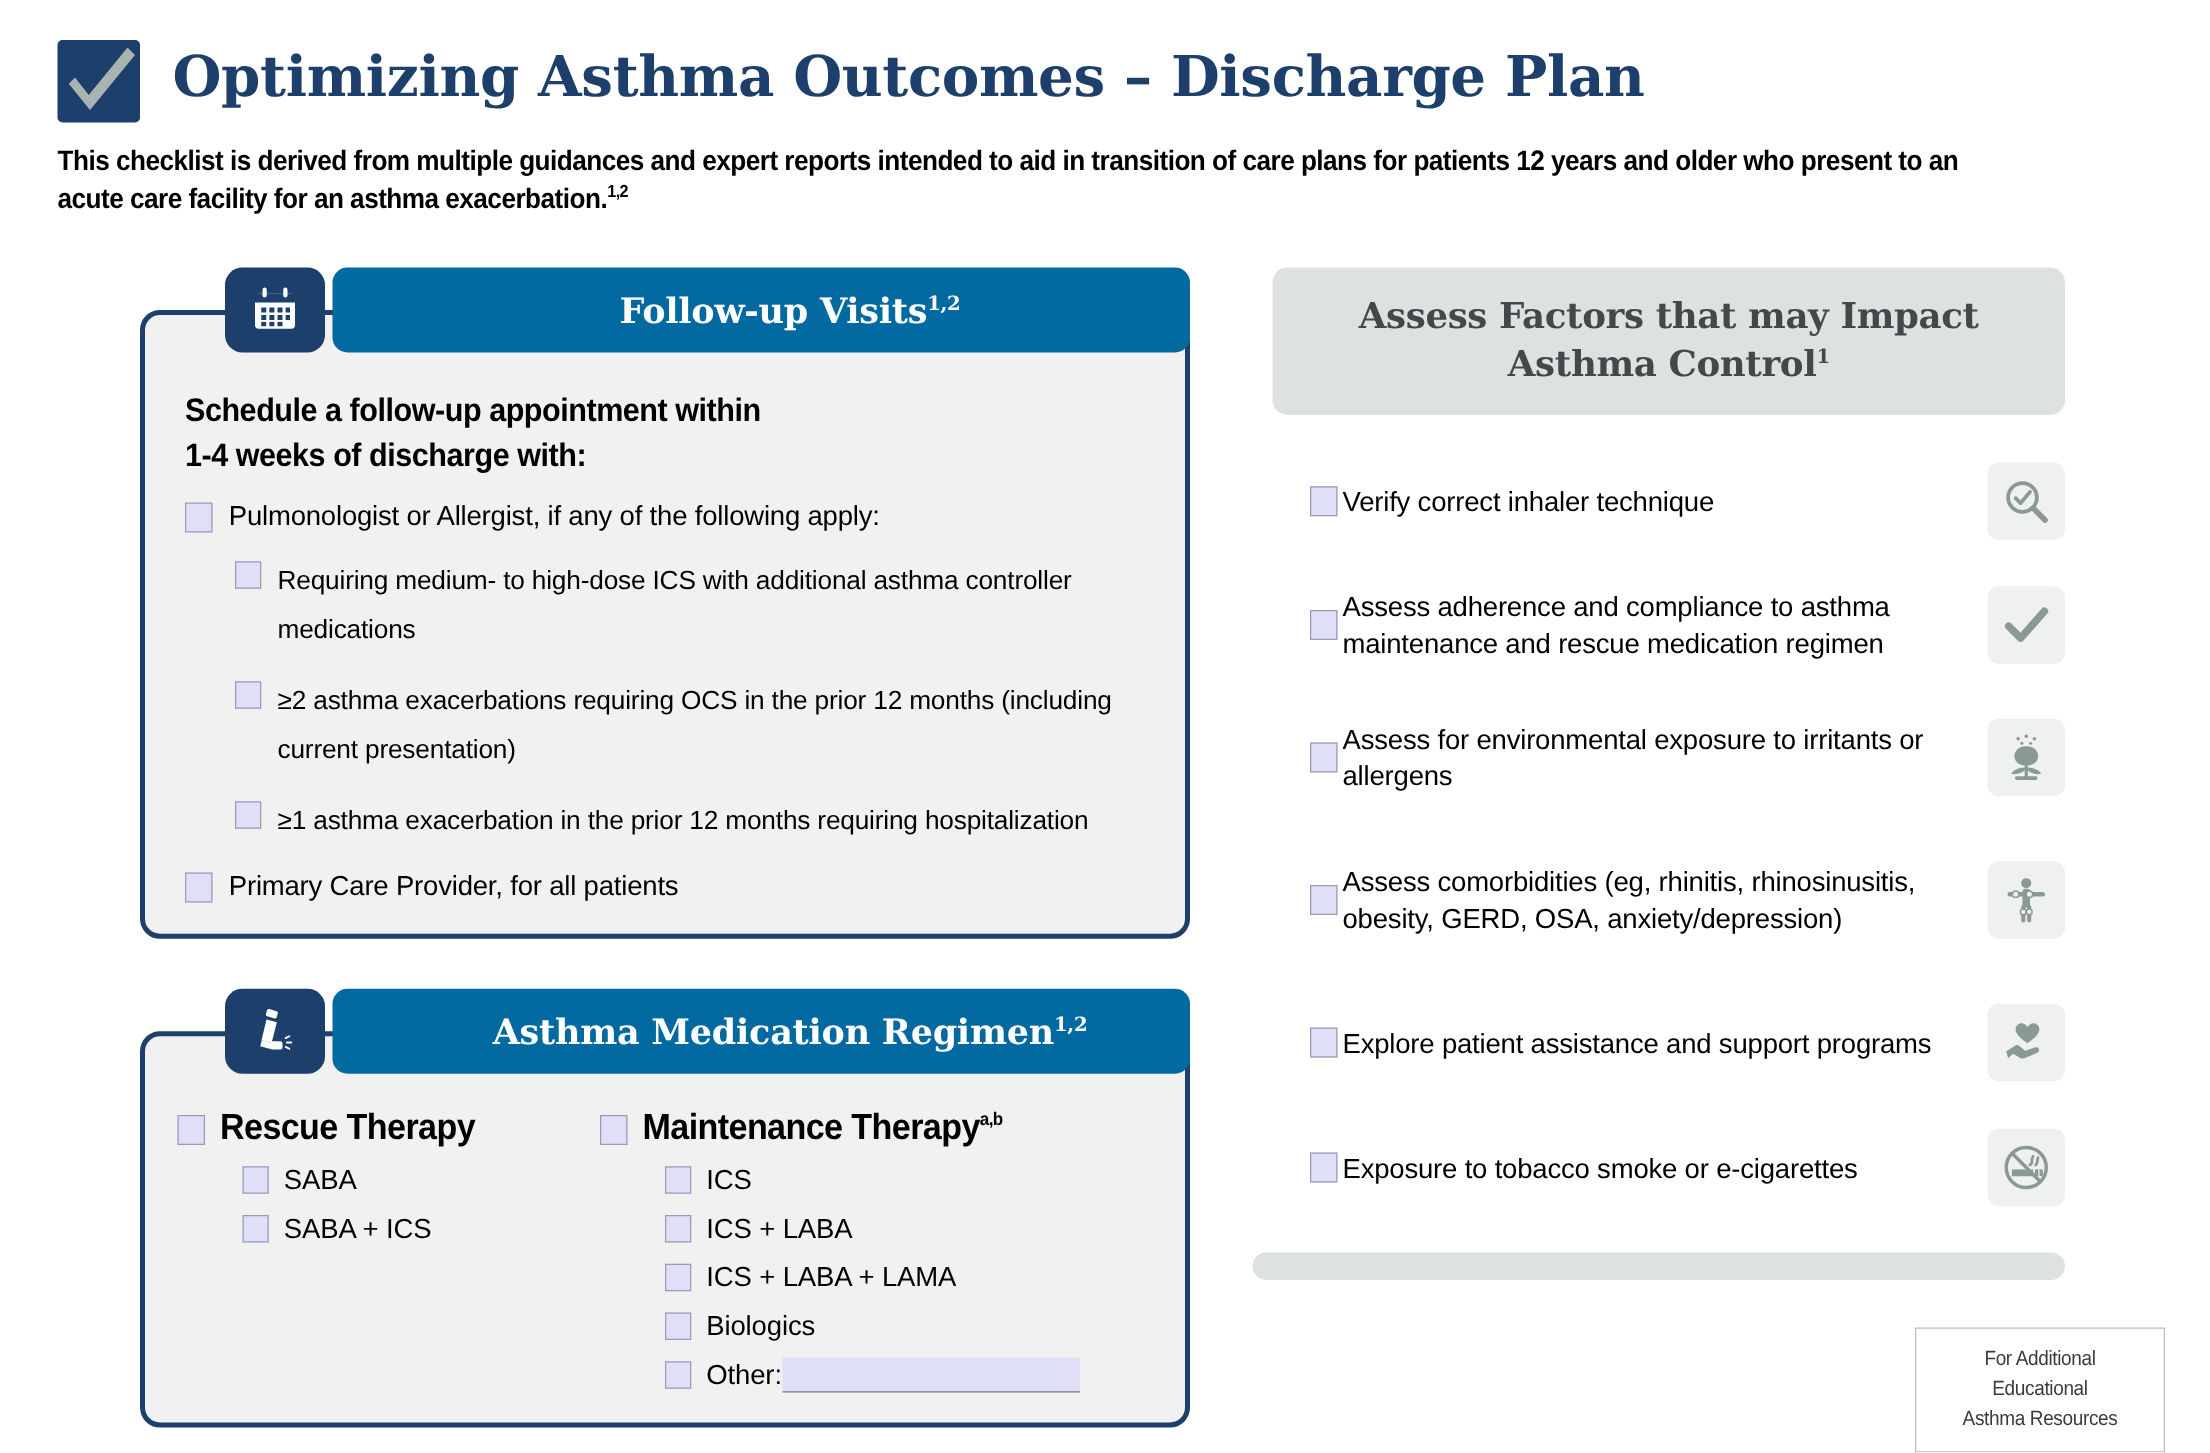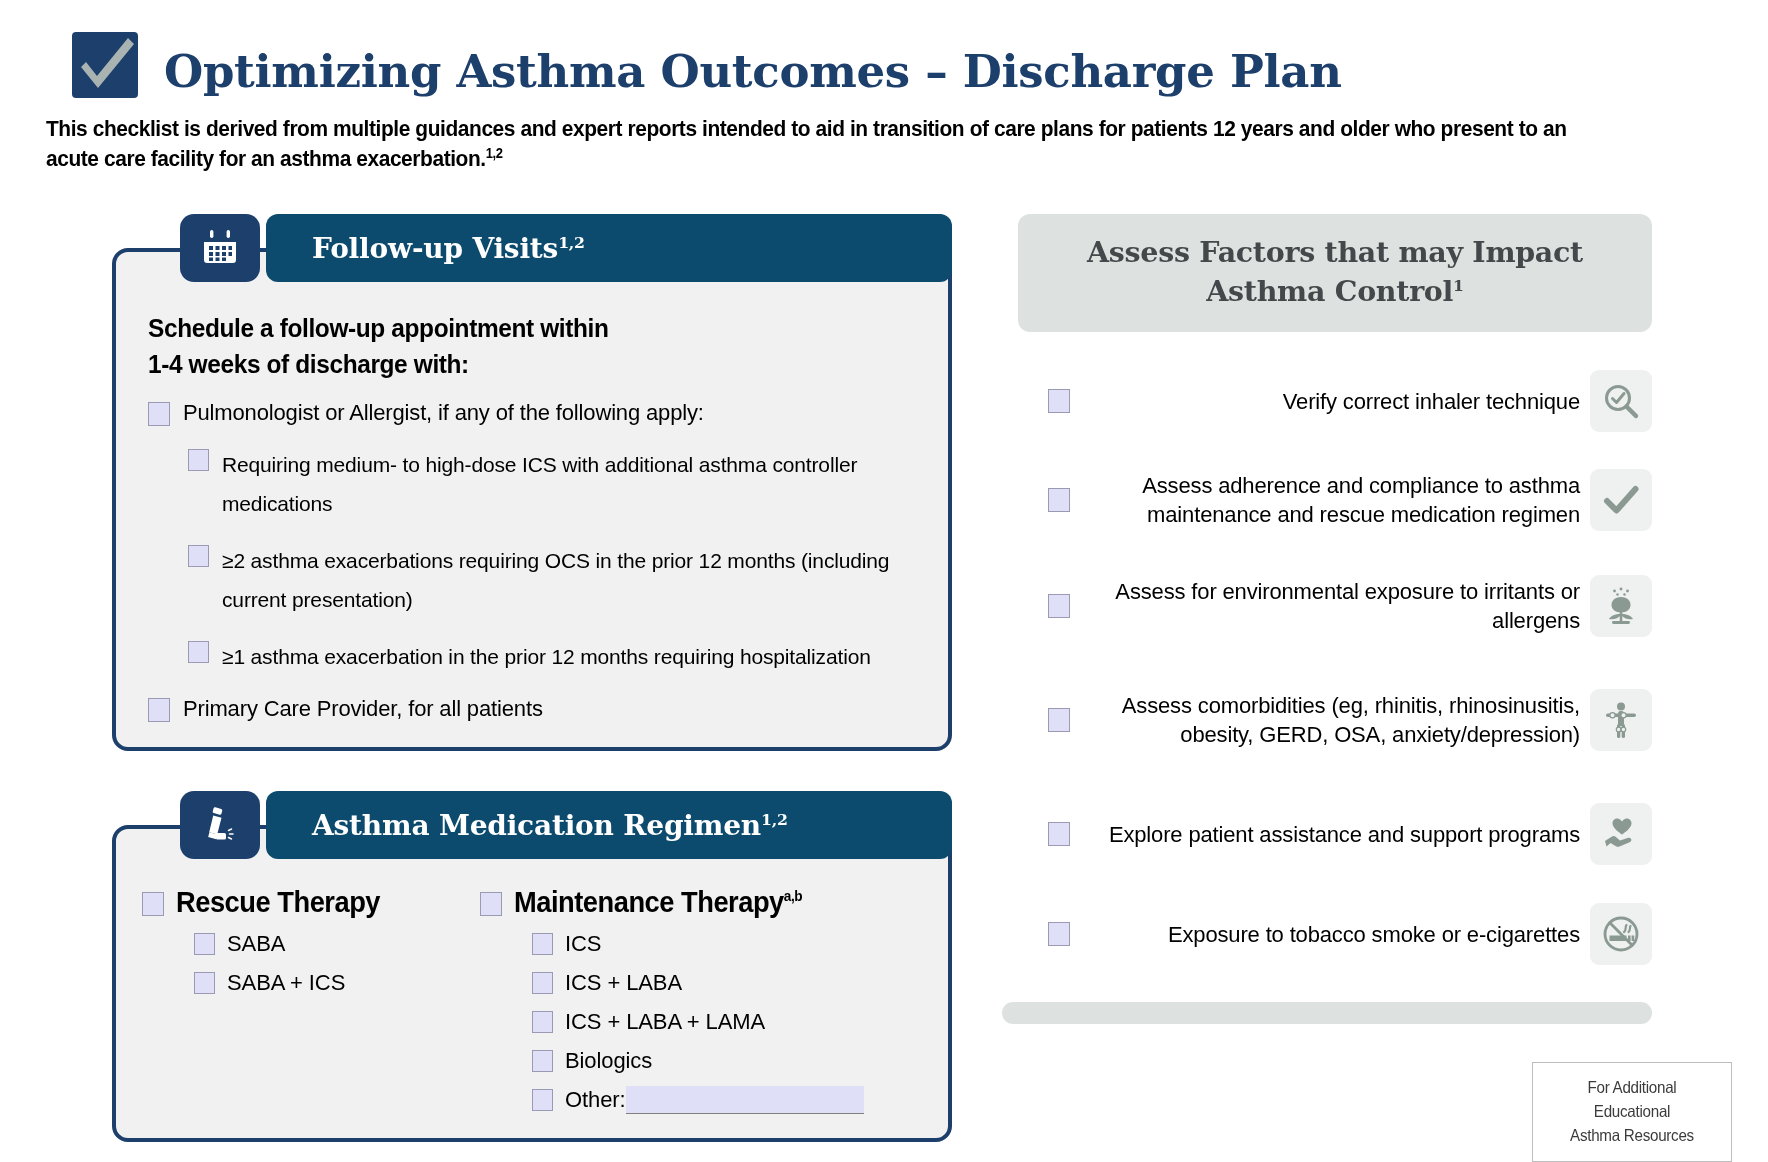--- a/index.html
+++ b/index.html
@@ -6,21 +6,21 @@
   body{
     width:1768px;height:1162px;
     background:#ffffff;
     font-family:"Liberation Sans", sans-serif;
     color:#000;
     overflow:hidden;
     position:relative;
   }
 
   
-  .hdr{display:flex;align-items:flex-end;padding:26px 0 0 72px;}
+  .hdr{display:flex;align-items:center;padding:26px 0 0 46px;}
   .hdr-logo{width:66px;height:66px;background:#1d3f6b;border-radius:4px;position:relative;flex:0 0 auto;margin-top:6px;}
   .hdr-logo svg{position:absolute;left:0;top:0;}
   .hdr-title{
     font-family:"DejaVu Serif", serif;
     font-weight:700;font-size:45px;line-height:52px;
     color:#1d3f6b;margin-left:26px;letter-spacing:-0.3px;
     white-space:nowrap;
   }
   .intro{
     margin:16px 0 0 46px;width:1680px;
@@ -37,23 +37,23 @@
   .col-right{width:650px;margin-left:50px;flex:0 0 auto;}
 
   
   .panel{position:relative;margin-bottom:0;}
   .panel-head{display:flex;align-items:stretch;position:relative;z-index:3;margin-left:68px;}
   .panel-badge{
     width:80px;height:68px;background:#1d3f6b;border-radius:14px;
     display:flex;align-items:center;justify-content:center;flex:0 0 auto;
   }
   .panel-bar{
-    background:#0c4a6e;border-radius:12px;
+    background:#0369a1;border-radius:12px;
     margin-left:6px;flex:1 1 auto;height:68px;
-    display:flex;align-items:center;
+    display:flex;align-items:center;justify-content:center;
   }
   .panel-bar-title{
     font-family:"DejaVu Serif", serif;font-weight:700;
     color:#fff;font-size:28px;letter-spacing:-0.2px;
     padding-left:46px;white-space:nowrap;
   }
   .panel-bar-title sup{font-size:0.56em;vertical-align:super;line-height:0;}
   .panel-body{
     border:4px solid #1d3f6b;border-radius:16px;
     background:#f1f1f1;
@@ -106,21 +106,21 @@
   }
   .rt-head-txt{
     font-family:"DejaVu Serif", serif;font-weight:700;
     font-size:28.5px;line-height:39px;color:#45484a;letter-spacing:-0.3px;
   }
   .rt-head-txt sup{font-size:0.55em;vertical-align:super;line-height:0;}
 
   .rt-list{margin-top:26px;}
   .rt-row{display:flex;align-items:center;min-height:86px;padding-left:46px;}
   .rt-row .cb{margin-right:0;}
-  .rt-txt{font-size:22px;line-height:29px;margin-left:16px;flex:1 1 auto;letter-spacing:-0.15px;text-align:right;}
+  .rt-txt{font-size:22px;line-height:29px;margin-left:4px;flex:1 1 auto;letter-spacing:-0.15px;}
   .rt-icon{
     width:62px;height:62px;background:#eff0f0;border-radius:9px;
     flex:0 0 auto;margin-left:10px;
     display:flex;align-items:center;justify-content:center;
   }
   .rt-bar{height:22px;background:#dde2e1;border-radius:11px;margin-top:18px;}
 
   
   .foot{
     position:absolute;right:36px;bottom:0px;

